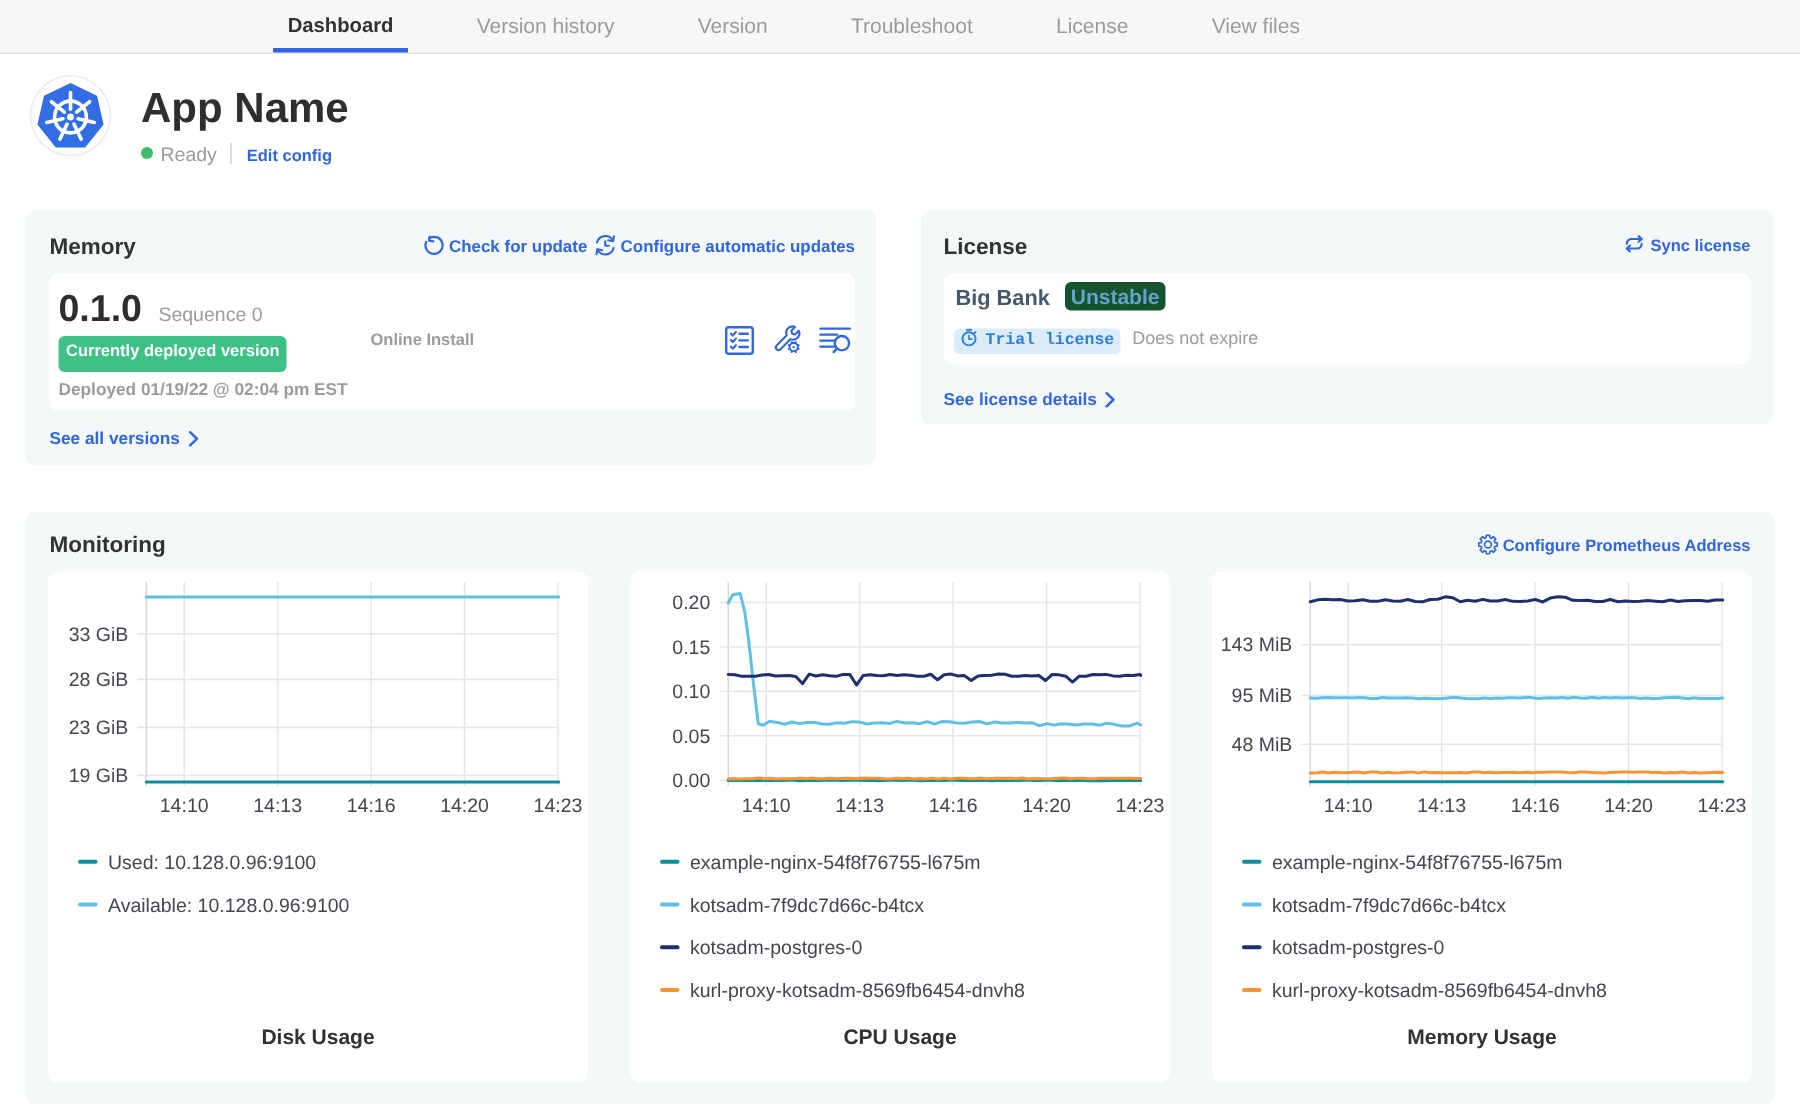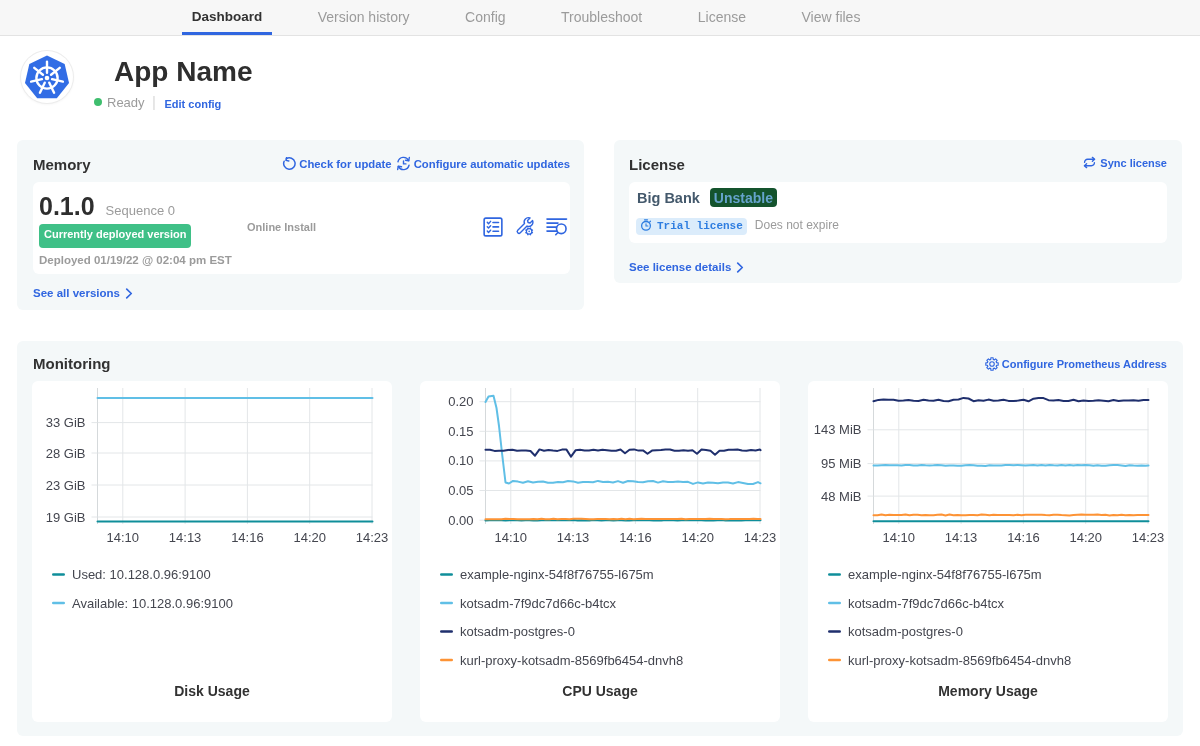--- a/index.html
+++ b/index.html
@@ -10,21 +10,21 @@
 .wcard { position:absolute; background:#fff; border-radius:6px; }
 .h2 { font-size:15px; font-weight:bold; color:#323232; }
 .blink { color:#3066e0; font-weight:bold; font-size:11px; text-decoration:none; white-space:nowrap; }
 .chartcard { position:absolute; top:40px; width:360px; height:341px; background:#fff; border-radius:6px; }
 text { font-family:"Liberation Sans",sans-serif; }
 </style></head><body>
 <div class="page">
   <div class="nav">
     <div class="tab active">Dashboard</div>
     <div class="tab">Version history</div>
-    <div class="tab">Config</div>
+    <div class="tab">Version</div>
     <div class="tab">Troubleshoot</div>
     <div class="tab">License</div>
     <div class="tab">View files</div>
   </div>
 
   <div style="position:absolute;left:21px;top:51px;width:52px;height:52px;background:#fff;border-radius:50%;box-shadow:0 0 0 1px #ececec, 0 1px 3px rgba(0,0,0,.07);display:flex;align-items:center;justify-content:center;">
       <svg width="50" height="50" viewBox="0 0 50 50">
         <polygon points="25.00,3.40 42.67,11.91 47.03,31.03 34.81,46.36 15.19,46.36 2.97,31.03 7.33,11.91" fill="#326de5"></polygon>
         <circle cx="25" cy="26" r="10.6" fill="none" stroke="#fff" stroke-width="2.4"></circle>
         <g stroke="#fff" stroke-width="2.4" stroke-linecap="round">
@@ -32,21 +32,21 @@
           <line x1="29.07" y1="22.76" x2="37.74" y2="15.84"></line>
           <line x1="30.07" y1="27.16" x2="40.89" y2="29.63"></line>
           <line x1="27.26" y1="30.69" x2="32.07" y2="40.69"></line>
           <line x1="22.74" y1="30.69" x2="17.93" y2="40.69"></line>
           <line x1="19.93" y1="27.16" x2="9.11" y2="29.63"></line>
           <line x1="20.93" y1="22.76" x2="12.26" y2="15.84"></line>
         </g>
         <circle cx="25" cy="26" r="2.3" fill="#fff"></circle>
       </svg>
     </div>
-  <div style="position:absolute;left:94px;top:58px;font-size:28px;line-height:1;font-weight:bold;color:#2e2e2e;margin-left:20px;">App Name</div>
+  <div style="position:absolute;left:94px;top:58px;font-size:28px;line-height:1;font-weight:bold;color:#2e2e2e;">App Name</div>
   <div style="position:absolute;left:93.5px;top:97.5px;width:8px;height:8px;border-radius:50%;background:#3fbe6e;"></div>
   <div style="position:absolute;left:107px;top:96px;font-size:13px;color:#9b9b9b;line-height:13px;">Ready</div>
   <div style="position:absolute;left:152px;top:93px;font-size:15px;color:#d9d9d9;line-height:17px;font-weight:300;">|</div>
   <div style="position:absolute;left:164.5px;top:97px;line-height:11px;"><a class="blink">Edit config</a></div>
 
   <div class="gcard" style="left:17px;top:140px;width:567px;height:170px;"></div>
   <div style="position:absolute;left:33px;top:156px;" class="h2">Memory</div>
   <div style="position:absolute;left:0;top:156px;width:570px;display:flex;justify-content:flex-end;align-items:center;gap:4px;padding-left:20px;">
       <a class="blink" style="font-size:11.3px;"><svg width="14" height="14" viewBox="0 0 15 15" style="vertical-align:-3px">
           <path d="M4.6 1.9 A6.1 6.1 0 1 1 2.3 4.6" fill="none" stroke="#3066e0" stroke-width="1.6" stroke-linecap="round"></path>

